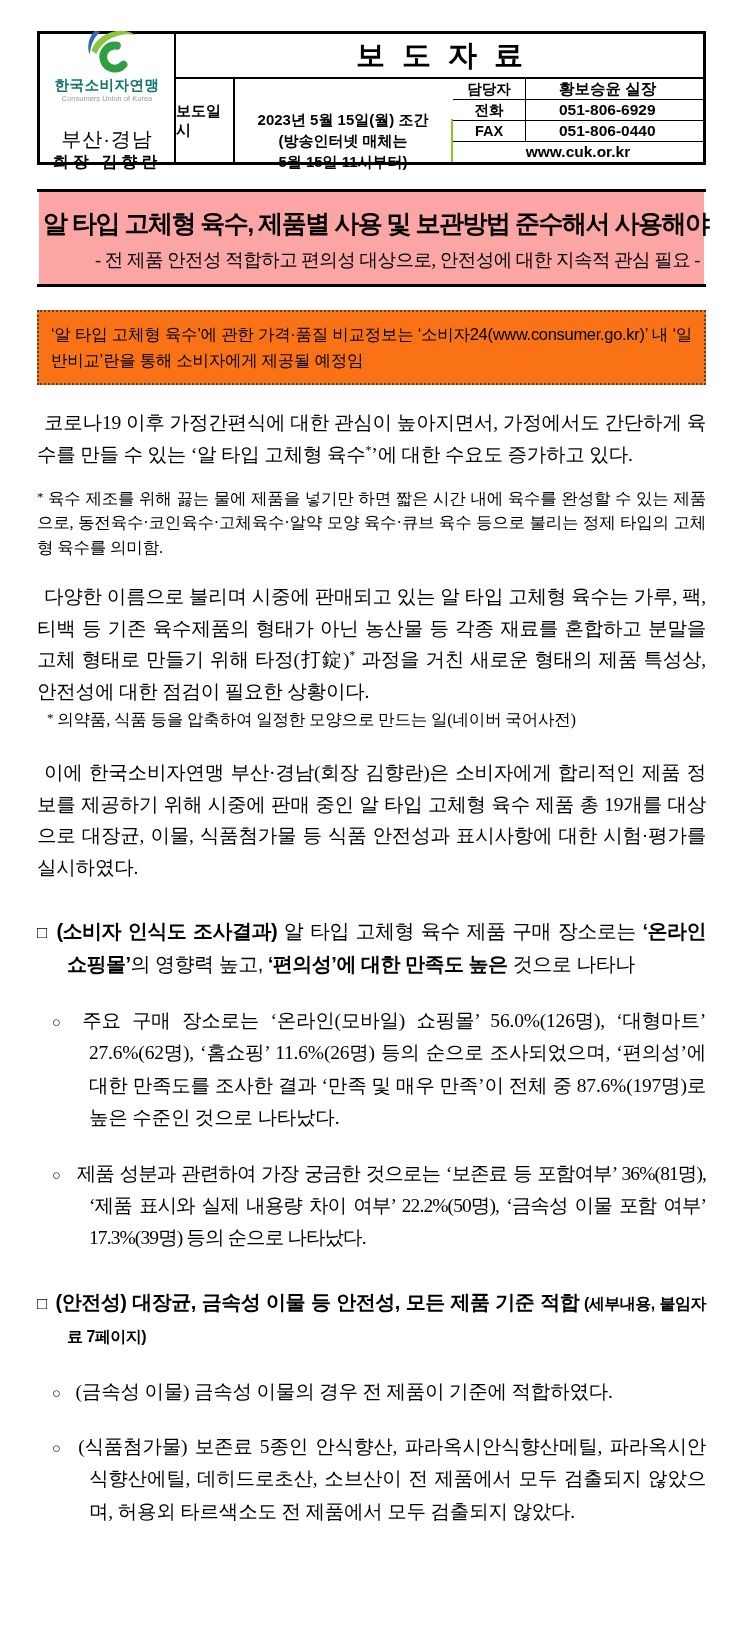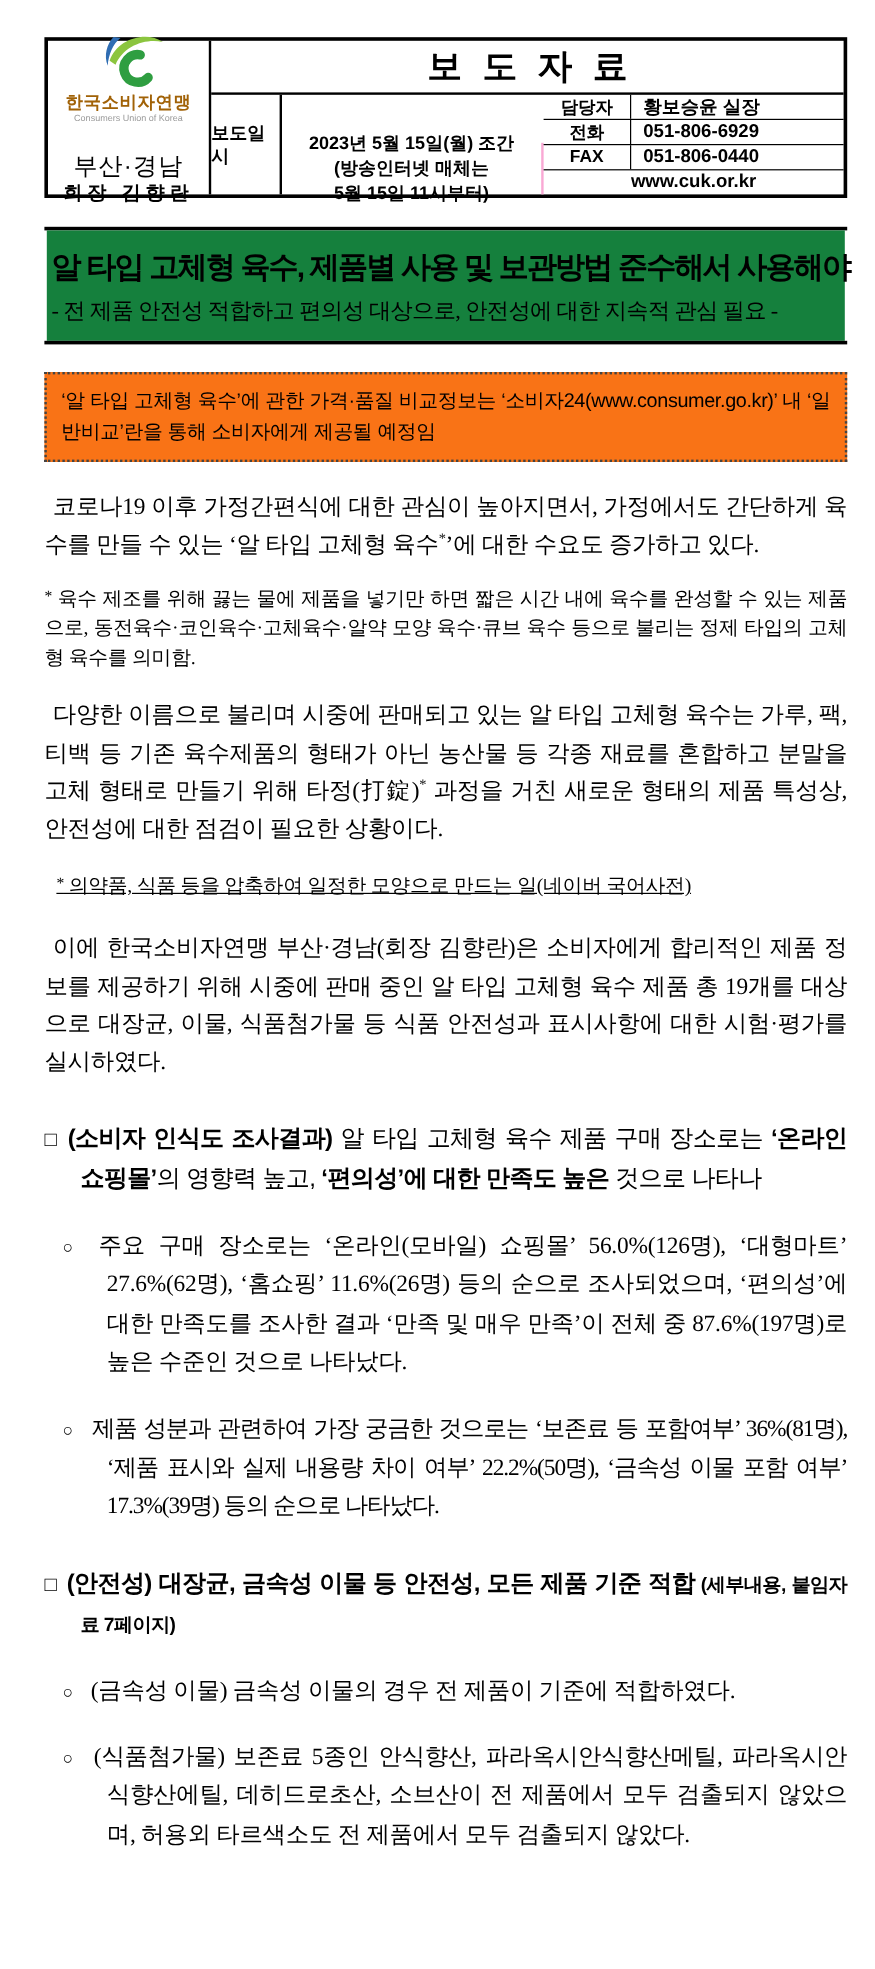--- a/index.html
+++ b/index.html
@@ -8,61 +8,61 @@
     font-family:"Liberation Serif","DejaVu Serif",serif;
     color:#000;
   }
   .page{box-sizing:border-box;width:729px;height:1641px;padding:31px 23px 0 37px;}
 
   
   .press-table{display:flex;border:3px solid #000;height:128px;
     font-family:"Liberation Sans","DejaVu Sans",sans-serif;}
   .logo-cell{width:130px;border-right:2px solid #000;display:flex;flex-direction:column;
     align-items:center;justify-content:center;padding:3px 2px;}
-  .org-name{color:#a16207;font-weight:bold;font-size:14.5px;letter-spacing:.5px;line-height:1.1;}
+  .org-name{color:#0f766e;font-weight:bold;font-size:14.5px;letter-spacing:.5px;line-height:1.1;}
   .org-en{color:#9a9a9a;font-size:7.5px;line-height:1.2;}
   .branch{margin-top:24px;font-weight:normal;font-size:20px;letter-spacing:1px;line-height:1.25;}
   .chairman{font-weight:bold;font-size:16px;letter-spacing:4px;line-height:1.25;}
   .right-part{flex:1;display:flex;flex-direction:column;}
   .doc-type{height:43px;border-bottom:2px solid #000;display:flex;align-items:center;justify-content:center;
     font-family:"Liberation Serif","DejaVu Serif",serif;font-weight:bold;font-size:29px;
     letter-spacing:17px;text-indent:17px;}
   .lower{flex:1;display:flex;min-height:0;}
   .release-label{width:57px;border-right:2px solid #000;display:flex;align-items:center;justify-content:center;
     font-weight:bold;font-size:15px;}
-  .date-cell{width:216px;border-right:2px solid #f9a8d4;display:flex;align-items:center;justify-content:center;
+  .date-cell{width:216px;border-right:2px solid #84cc16;display:flex;align-items:center;justify-content:center;
     text-align:center;font-weight:bold;font-size:15px;line-height:1.4;white-space:pre-line;margin-top:40px;}
   .contact{flex:1;display:flex;flex-direction:column;}
-  .c-row{flex:1;display:flex;border-bottom:1.5px solid #000;min-height:0;}
+  .c-row{flex:1;display:flex;border-bottom:1.5px solid #000;min-height:0;gap:23px;}
   .c-lbl{width:72px;border-right:1.5px solid #000;display:flex;align-items:center;justify-content:center;
     font-weight:bold;font-size:14.5px;}
   .c-val{flex:1;display:flex;align-items:center;padding-left:10px;font-weight:bold;font-size:15.5px;}
   .www-row{flex:1;display:flex;align-items:center;justify-content:center;font-weight:bold;font-size:15.5px;}
 
   
   .rule{border:none;border-top:3px solid #000;margin:0;}
   .rule-top{margin-top:24px;}
-  .headline-box{background:#15803d;padding:17px 4px 13px;text-align:left;margin:0 2px;}
+  .headline-box{background:#fca5a5;padding:17px 4px 13px;text-align:right;margin:0 2px;}
   .headline-title{font-family:"Liberation Sans","DejaVu Sans",sans-serif;font-weight:900;
     font-size:25px;letter-spacing:-1.5px;white-space:nowrap;line-height:1.15;}
   .headline-sub{margin-top:11px;font-size:18.5px;letter-spacing:-0.5px;line-height:1.2;}
 
   
   .notice-box{margin-top:23px;border:2px dotted #444;background:#f97316;padding:10px 12px;
     font-family:"Liberation Sans","DejaVu Sans",sans-serif;font-size:16.5px;line-height:1.55;
     text-align:justify;letter-spacing:-0.3px;}
 
   
   .p{margin:0;text-align:justify;font-size:19.5px;line-height:1.63;text-indent:7px;letter-spacing:-0.2px;}
   .p1{margin-top:22px;}
   .p2{margin-top:20px;}
   .p3{margin-top:24px;}
   .fn{margin:0;text-align:justify;font-size:16.5px;line-height:1.5;letter-spacing:-0.2px;}
   .fn1{margin-top:16px;}
-  .fn2{margin-top:18px;padding-left:10px;text-decoration:underline;}
+  .fn2{padding-left:10px;}
   .fn .mk{font-size:13px;vertical-align:3px;}
   sup{font-size:12px;}
 
   
   .sec{margin-top:31px;font-family:"Liberation Sans","DejaVu Sans",sans-serif;font-size:20px;
     line-height:1.68;padding-left:30px;text-indent:-30px;text-align:justify;letter-spacing:-0.5px;}
   .sec .sq{font-size:17px;margin-right:8px;}
   .b{font-weight:bold;}
   .sm{font-size:16px;}
 

